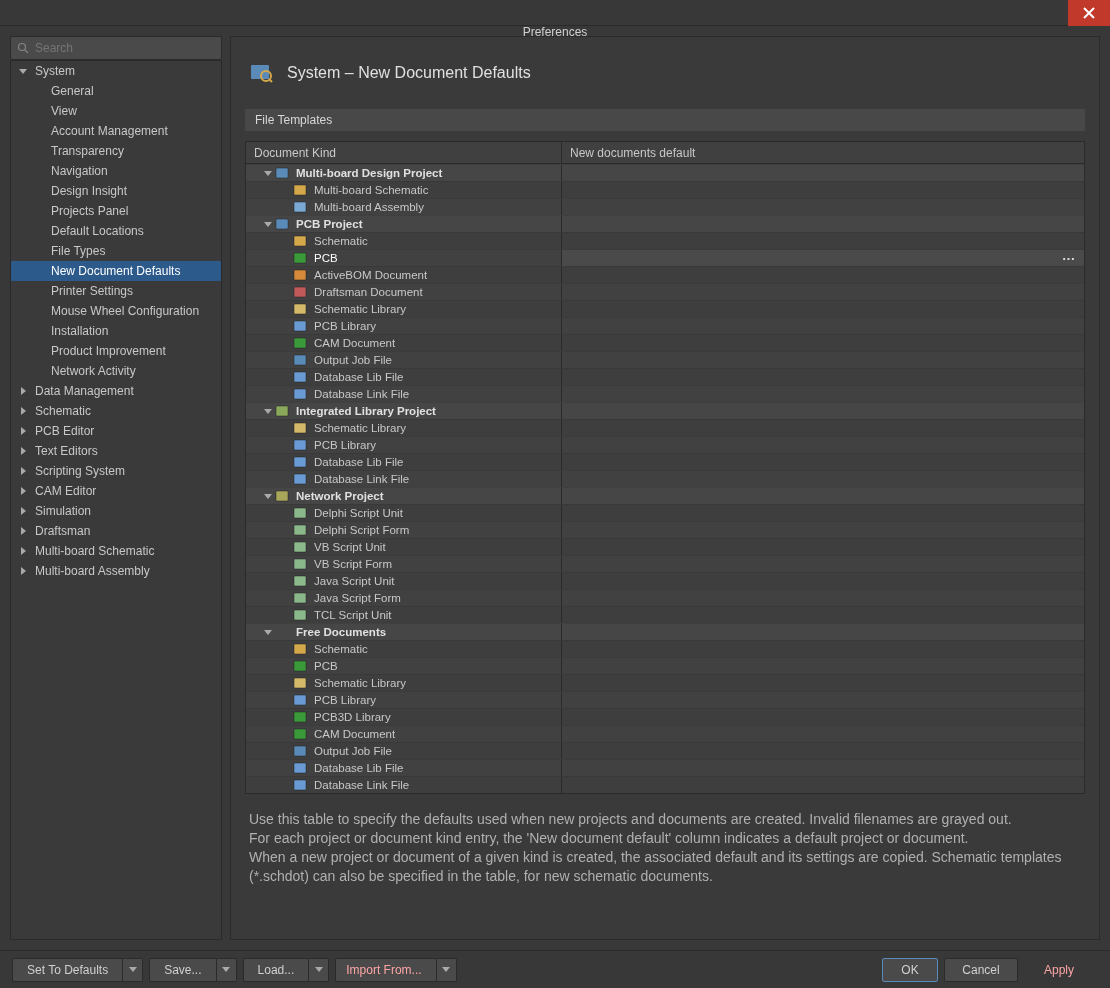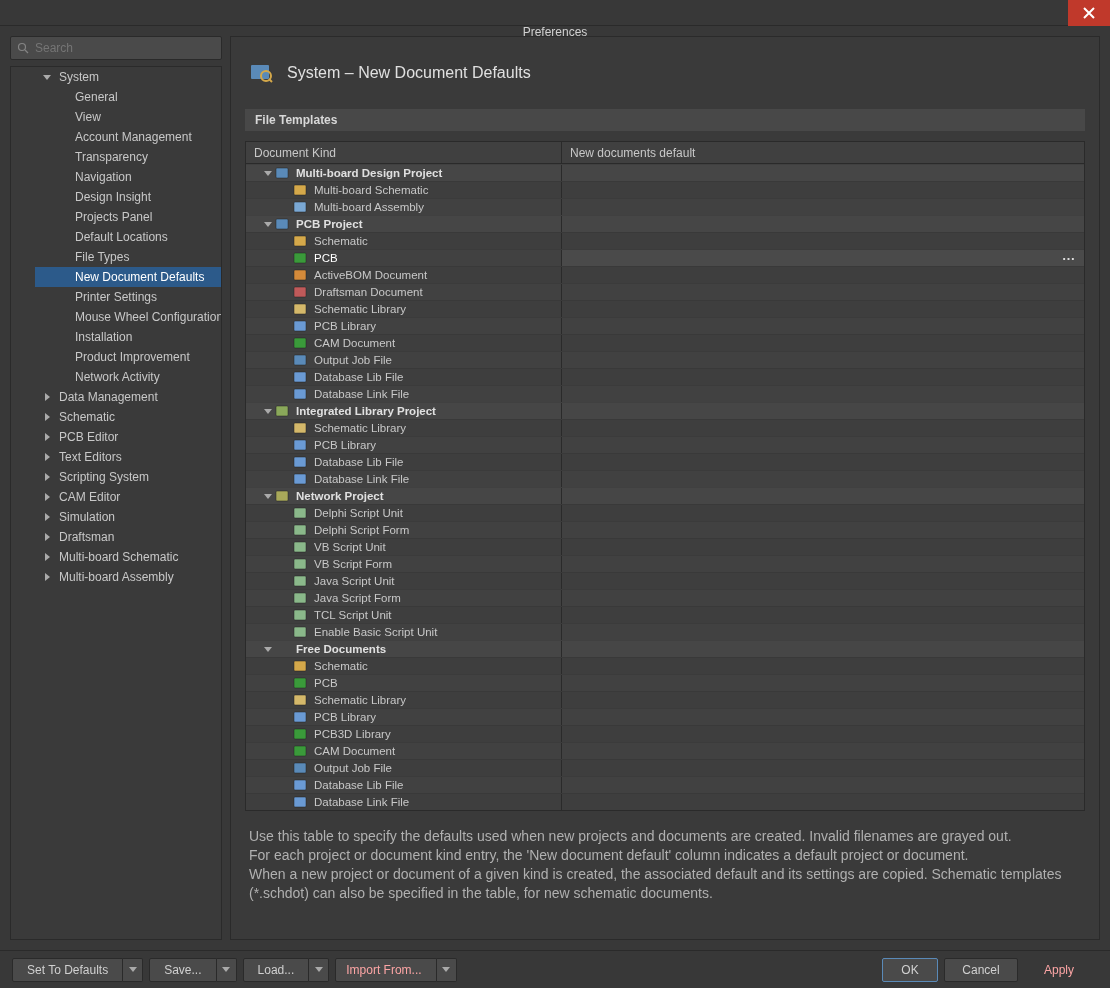--- a/index.html
+++ b/index.html
@@ -34,42 +34,40 @@
 .main-wrap {
   position: absolute;
   top: 26px; left: 0; right: 0; bottom: 38px;
   display: flex;
   padding: 10px;
   gap: 8px;
 }
 .sidebar {
   width: 212px;
   display: flex; flex-direction: column;
-  gap: 6px;
 }
 .search-box {
   height: 24px;
   background: #4a4a4a;
   border: 1px solid #2a2a2a;
   border-radius: 2px;
   display: flex; align-items: center;
   padding: 0 6px;
   gap: 6px;
 }
 .search-box input {
   flex: 1; background: transparent; border: none; outline: none;
   color: #c8c8c8; font-size: 12px;
 }
 .search-icon { width: 12px; height: 12px; opacity: .6; }
 .nav-tree {
   flex: 1;
   background: #3a3a3a;
   border: 1px solid #2a2a2a;
   overflow: auto;
-  padding-left: 24px;
 }
 .nav-item {
   display: flex; align-items: center;
   height: 20px;
   padding-left: 6px;
   cursor: pointer;
   white-space: nowrap;
 }
 .nav-item.level0 { padding-left: 6px; }
 .nav-item.level1 { padding-left: 40px; }
@@ -99,21 +97,21 @@
 }
 .content-title {
   font-size: 16px; color: #e0e0e0;
 }
 .section-header {
   background: #484848;
   height: 22px;
   display: flex; align-items: center;
   padding: 0 10px;
   color: #d8d8d8;
-  font-weight: bold;
+  font-weight: normal;
   font-size: 12px;
 }
 .table-wrap {
   border: 1px solid #2a2a2a;
   background: #3e3e3e;
 }
 .table-headers {
   display: flex;
   height: 22px;
   background: #404040;
@@ -687,32 +685,20 @@
           </div>
           <div class="row child">
             <div class="col1">
               <span class="indent-child"></span>
               <span class="row-icon">
                 <svg viewBox="0 0 14 12">
                   <rect x="1" y="1" width="12" height="10" rx="1" fill="#8ab88a" stroke="#222" stroke-width="0.5"></rect>
                 </svg>
               </span>
               <span>TCL Script Unit</span>
-            </div>
-            <div class="col2"></div>
-          </div>
-          <div class="row child alt">
-            <div class="col1">
-              <span class="indent-child"></span>
-              <span class="row-icon">
-                <svg viewBox="0 0 14 12">
-                  <rect x="1" y="1" width="12" height="10" rx="1" fill="#8ab88a" stroke="#222" stroke-width="0.5"></rect>
-                </svg>
-              </span>
-              <span>Enable Basic Script Unit</span>
             </div>
             <div class="col2"></div>
           </div>
           <div class="row group">
             <div class="col1">
               <span class="indent-group">
                 <span class="tri tri-down"></span>
               </span>
               <span class="row-icon"></span>
               <span>Free Documents</span>

